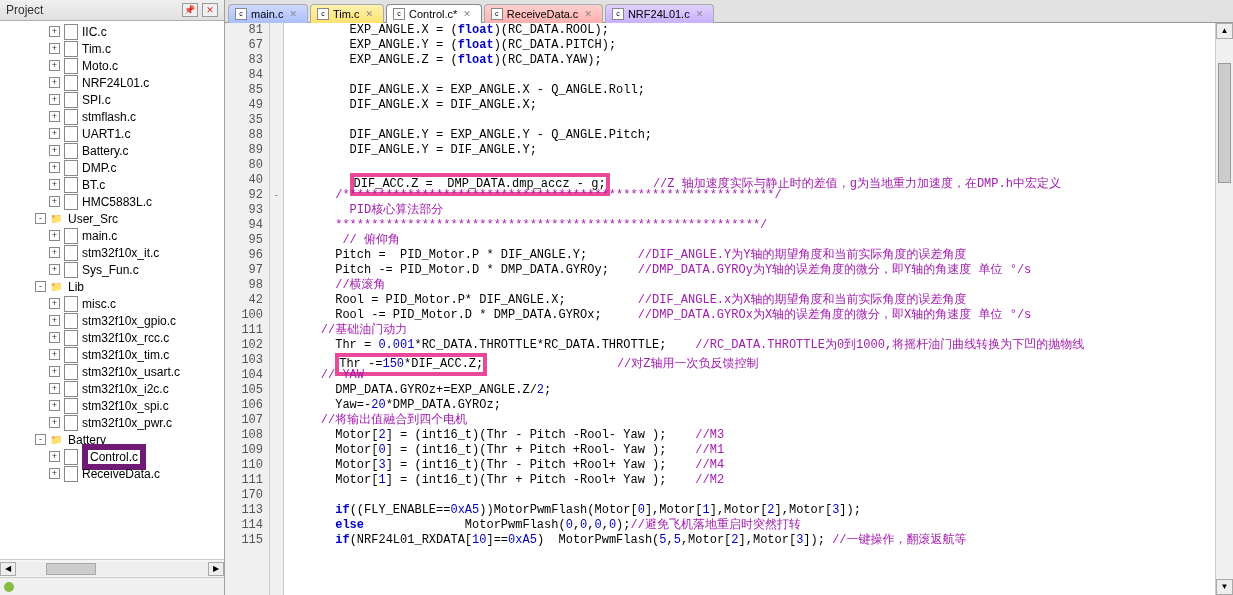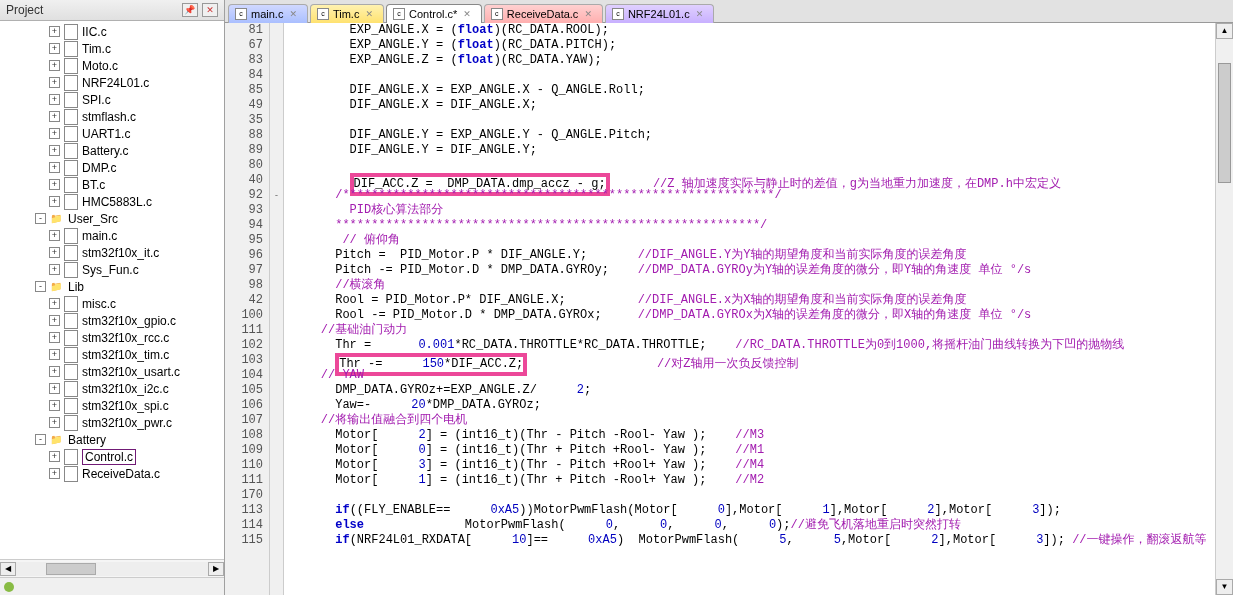--- a/index.html
+++ b/index.html
@@ -72,21 +72,21 @@
   flex-shrink: 0;
 }
 .ficon.folder { color: #d9a200; }
 .ficon.file { color: #555; }
 .ficon.file::before {
   content:"";
   width:12px;height:14px;
   border:1px solid #888;background:#fff;
   position:relative;
 }
-.tree-row.selected .label { border:1px solid #701a75;padding:0 2px; }
+.tree-row.selected .label { border:6px solid #701a75;padding:0 2px; }
 .hscroll {
   height: 18px;
   border-top:1px solid #ccc;
   background:#f5f5f5;
   display:flex;align-items:center;
 }
 .hscroll .track{flex:1;height:14px;background:#eee;position:relative;}
 .hscroll .thumb{position:absolute;left:30px;width:50px;height:12px;top:1px;background:#ccc;border:1px solid #aaa;}
 .hscroll .arr{width:16px;height:14px;border:1px solid #aaa;background:#eee;text-align:center;font-size:8px;line-height:12px;}
 
@@ -154,21 +154,21 @@
   line-height: 15px;
   color: #000;
   white-space: pre;
   padding-left: 8px;
   overflow-x: hidden;
   position:relative;
 }
 .code div{height:15px;position:relative;}
 .kw{color:#0000c8;font-weight:bold;}
 .tp{color:#0000c8;font-weight:bold;}
-.num{color:#0000c0;margin-left:40px;}
+.num{color:#0000c0;}
 .cm{color:#a21caf;}
 .redbox-inline{display:inline-block;border:4px solid #ec4899;}
 .vscroll{width:18px;background:#f0f0f0;border-left:1px solid #ccc;position:relative;}
 .vscroll .arr{height:16px;border:1px solid #aaa;background:#eee;text-align:center;font-size:8px;line-height:14px;}
 .vscroll .thumb{position:absolute;left:2px;right:2px;top:40px;height:120px;background:#ccc;border:1px solid #999;}
 </style>
 </head>
 <body>
 
 <div class="sidebar">

